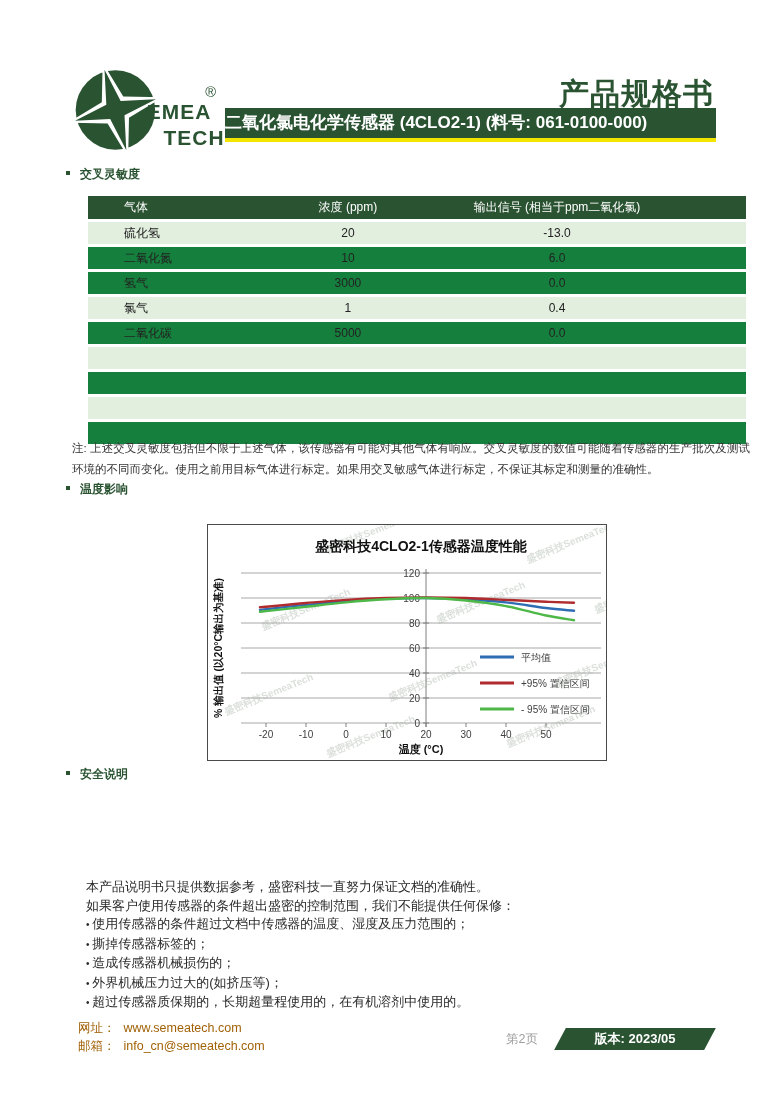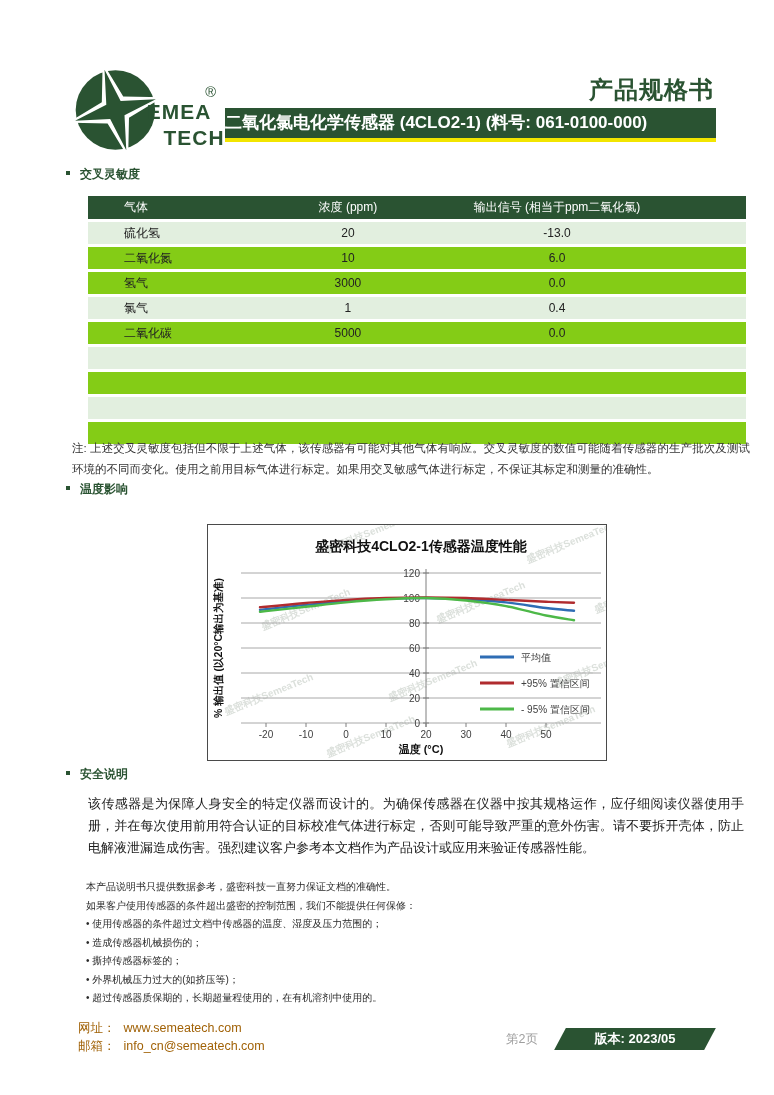--- a/index.html
+++ b/index.html
@@ -1,54 +1,54 @@
 <!DOCTYPE html>
 <html><head>
 <meta charset="utf-8">
 <style>
   html,body{margin:0;padding:0;background:#e8e8e8;}
   .page{position:relative;width:774px;height:1095px;margin:0 auto;background:#ffffff;
         font-family:"Liberation Sans","DejaVu Sans",sans-serif;overflow:hidden;}
   
   .logo{position:absolute;left:72px;top:64px;width:160px;height:92px;}
-  .doc-title{position:absolute;right:60px;top:74px;font-size:24px;font-weight:600;
+  .doc-title{position:absolute;right:60px;top:74px;font-size:30px;font-weight:600;
              color:#2A5332;letter-spacing:1px;}
   .product-bar{position:absolute;left:225px;top:108px;width:491px;height:30px;background:#2A5332;}
   .product-bar span{display:block;color:#ffffff;font-size:17px;font-weight:bold;
                     text-align:left;line-height:30px;padding-right:8px;}
   .yellow-line{position:absolute;left:225px;top:138px;width:491px;height:4px;background:#F2E500;}
   
   .section-heading{position:absolute;left:66px;font-size:12px;font-weight:bold;color:#2A5332;}
   .section-heading .dot{display:inline-block;width:4px;height:4px;background:#2A5332;
                         vertical-align:middle;margin-right:10px;margin-bottom:3px;}
   
   .xs-table{position:absolute;left:88px;top:193px;width:658px;border-collapse:separate;
             border-spacing:0 3px;font-size:12px;color:#222;}
   .xs-table th{background:#2A5332;color:#ffffff;font-weight:normal;height:21px;font-size:12px;}
   .xs-table td{height:20px;}
   .xs-table th:first-child,.xs-table td:first-child{text-align:left;padding-left:36px;width:29%;}
   .xs-table th:nth-child(2),.xs-table td:nth-child(2){text-align:center;width:21%;}
   .xs-table th:nth-child(3),.xs-table td:nth-child(3){text-align:center;padding-right:50px;}
   .xs-table tr.alt-a td{background:#E2EFDF;}
-  .xs-table tr.alt-b td{background:#84cc16;}
+  .xs-table tr.alt-b td{background:#15803d;}
   
   .note{position:absolute;left:72px;top:438px;width:678px;font-size:11.5px;color:#333;
         line-height:1.8;text-align:justify;}
   .safety-body{position:absolute;left:88px;top:793px;width:656px;font-size:13px;color:#1a1a1a;
                line-height:1.68;text-align:justify;}
   
   .chart-box{position:absolute;left:207px;top:524px;width:400px;height:237px;
              border:1px solid #4a4a4a;background:#fff;box-sizing:border-box;}
   .ctitle{font-size:14px;font-weight:bold;fill:#111;}
   .tick{font-size:10px;fill:#404040;}
   .cxlabel{font-size:11px;font-weight:bold;fill:#111;}
   .cylabel{font-size:10.5px;font-weight:bold;fill:#111;}
   .wmark{font-size:10px;font-weight:bold;fill:#9aa79a;opacity:0.35;}
   
-  .disclaimer{position:absolute;left:86px;top:878px;width:620px;font-size:10px;color:#2a2a2a;}
+  .disclaimer{position:absolute;left:86px;top:878px;width:620px;font-size:13px;color:#2a2a2a;}
   .disclaimer div{line-height:18.5px;}
   .disclaimer .bullet-line::before{content:"\2022\00a0";font-size:10px;}
   
   .footer-row{position:absolute;left:78px;font-size:12.5px;color:#a16207;}
   .footer-row .lbl{margin-right:8px;}
   .page-num{position:absolute;left:506px;top:1031px;font-size:12.5px;color:#9e9e9e;}
   .version-banner{position:absolute;left:560px;top:1028px;width:150px;height:22px;
                   background:#2A5332;transform:skewX(-28deg);}
   .version-banner span{display:block;transform:skewX(28deg);color:#fff;font-weight:bold;
                        font-size:13px;text-align:center;line-height:22px;}
@@ -203,28 +203,27 @@
         <text x="313" y="187.5" class="tick">- 95% 置信区间</text>
         <text x="213" y="26" text-anchor="middle" class="ctitle">盛密科技4CLO2-1传感器温度性能</text>
         <text x="213" y="228" text-anchor="middle" class="cxlabel">温度 (°C)</text>
         <text x="14" y="123" text-anchor="middle" class="cylabel" transform="rotate(-90 14 123)">% 输出值 (以20°C输出为基准)</text>
       </svg>
   </div>
 
   <div class="section-heading" style="top:766px">
     <span class="dot"></span><span>安全说明</span>
   </div>
-  <div class="safety-body">该传感器是为保障人身安全的特定仪器而设计的。为确保传感器在仪器中按其规格运作，应仔细阅读仪器使用手册，并在每次使用前用符合认证的目标校准气体进行标定，否则可能导致严重的意外伤害。请不要拆开壳体，防止电解液泄漏造成伤害。强烈建议客户参考本文档作为产品设计或应用来验证传感器性能。</div>
 
   <div class="disclaimer">
       <div>本产品说明书只提供数据参考，盛密科技一直努力保证文档的准确性。</div>
       <div>如果客户使用传感器的条件超出盛密的控制范围，我们不能提供任何保修：</div>
       <div class="bullet-line">使用传感器的条件超过文档中传感器的温度、湿度及压力范围的；</div>
+      <div class="bullet-line">撕掉传感器标签的；</div>
       <div class="bullet-line">造成传感器机械损伤的；</div>
-      <div class="bullet-line">撕掉传感器标签的；</div>
       <div class="bullet-line">外界机械压力过大的(如挤压等)；</div>
       <div class="bullet-line">超过传感器质保期的，长期超量程使用的，在有机溶剂中使用的。</div>
     </div>
 
   <div class="footer-row" style="top:1020px">
     <span class="lbl">网址：</span><span>www.semeatech.com</span>
   </div>
   <div class="footer-row" style="top:1038px">
     <span class="lbl">邮箱：</span><span>info_cn@semeatech.com</span>
   </div>

